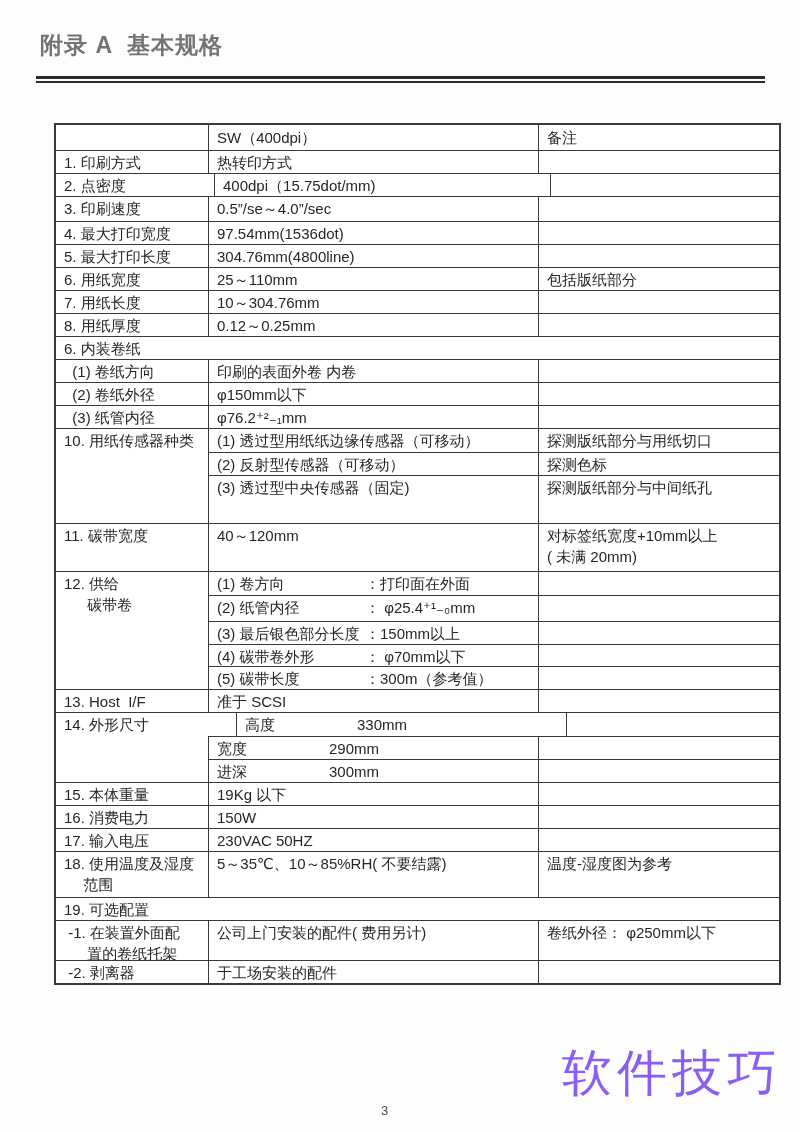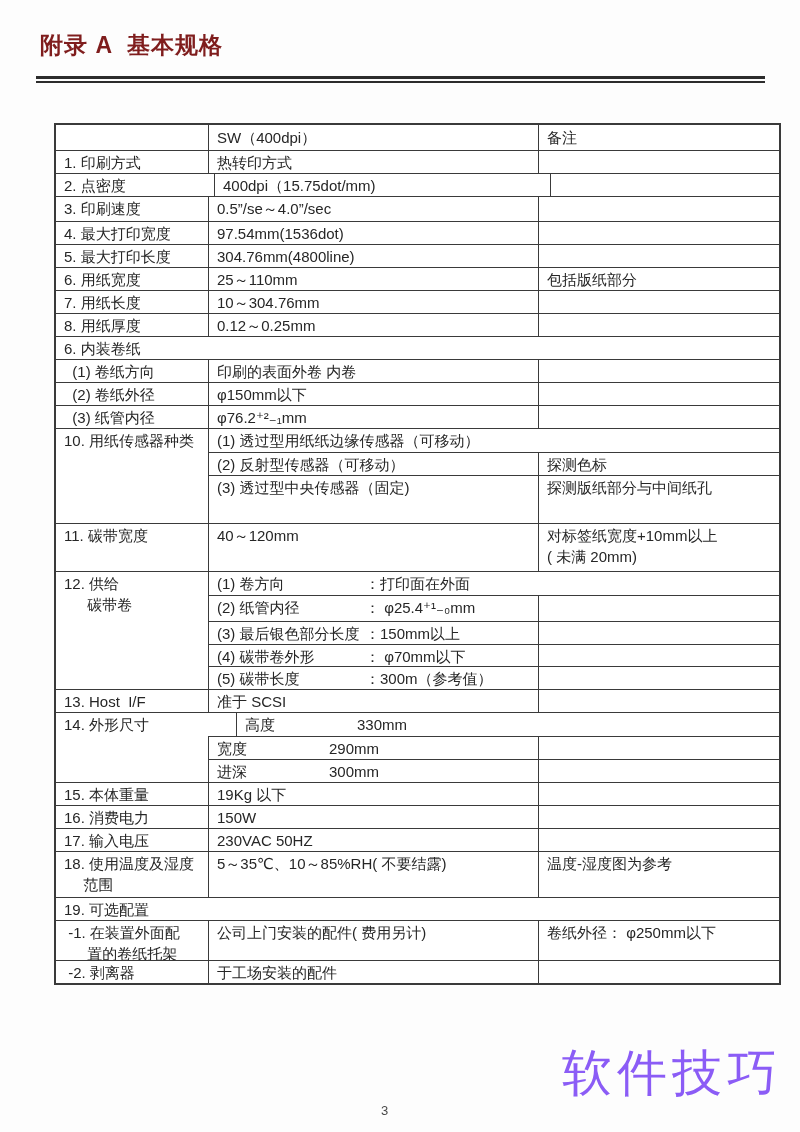--- a/index.html
+++ b/index.html
@@ -9,21 +9,21 @@
     font-family: "Liberation Sans", "DejaVu Sans", sans-serif;
     color: #262626;
     position: relative;
     overflow: hidden;
   }
   .page { position: absolute; inset: 0; }
 
   .title {
     position: absolute; left: 40px; top: 30px;
     font-size: 23px; font-weight: bold; letter-spacing: 1px;
-    color: #7f1d1d;
+    color: #737373;
     white-space: pre;
   }
   .title-rule {
     position: absolute; left: 36px; top: 76px; width: 729px; height: 2px;
     border-top: 3px solid #2c2c2c;
     border-bottom: 2px solid #2c2c2c;
   }
 
   .spec-table {
     position: absolute; left: 54px; top: 123px; width: 727px;
@@ -44,21 +44,21 @@
     overflow: hidden;
     color: #262626;
   }
   .c1 { width: 152px; flex: none; }
   .c2 { width: 330px; flex: none; border-left: 1px solid #3a3a3a; }
   .c3 { flex: 1 1 auto; border-left: 1px solid #3a3a3a; }
   .full { flex: 1 1 auto; }
 
   .subs { flex: 1 1 auto; display: flex; flex-direction: column; }
   .subrow { display: flex; border-top: 1px solid #3a3a3a; align-items: stretch; }
-  .subrow:first-child { border-top: none; flex-direction: column; }
+  .subrow:first-child { border-top: none; }
 
   .v1 { display: inline-block; flex: none; }
   .v2 { display: inline-block; }
   .c2 .inner { display: flex; }
 
   .header-row .cell { padding-top: 2px; }
 
   .watermark {
     position: absolute; left: 562px; top: 1040px;
     font-size: 50px; letter-spacing: 5px;

